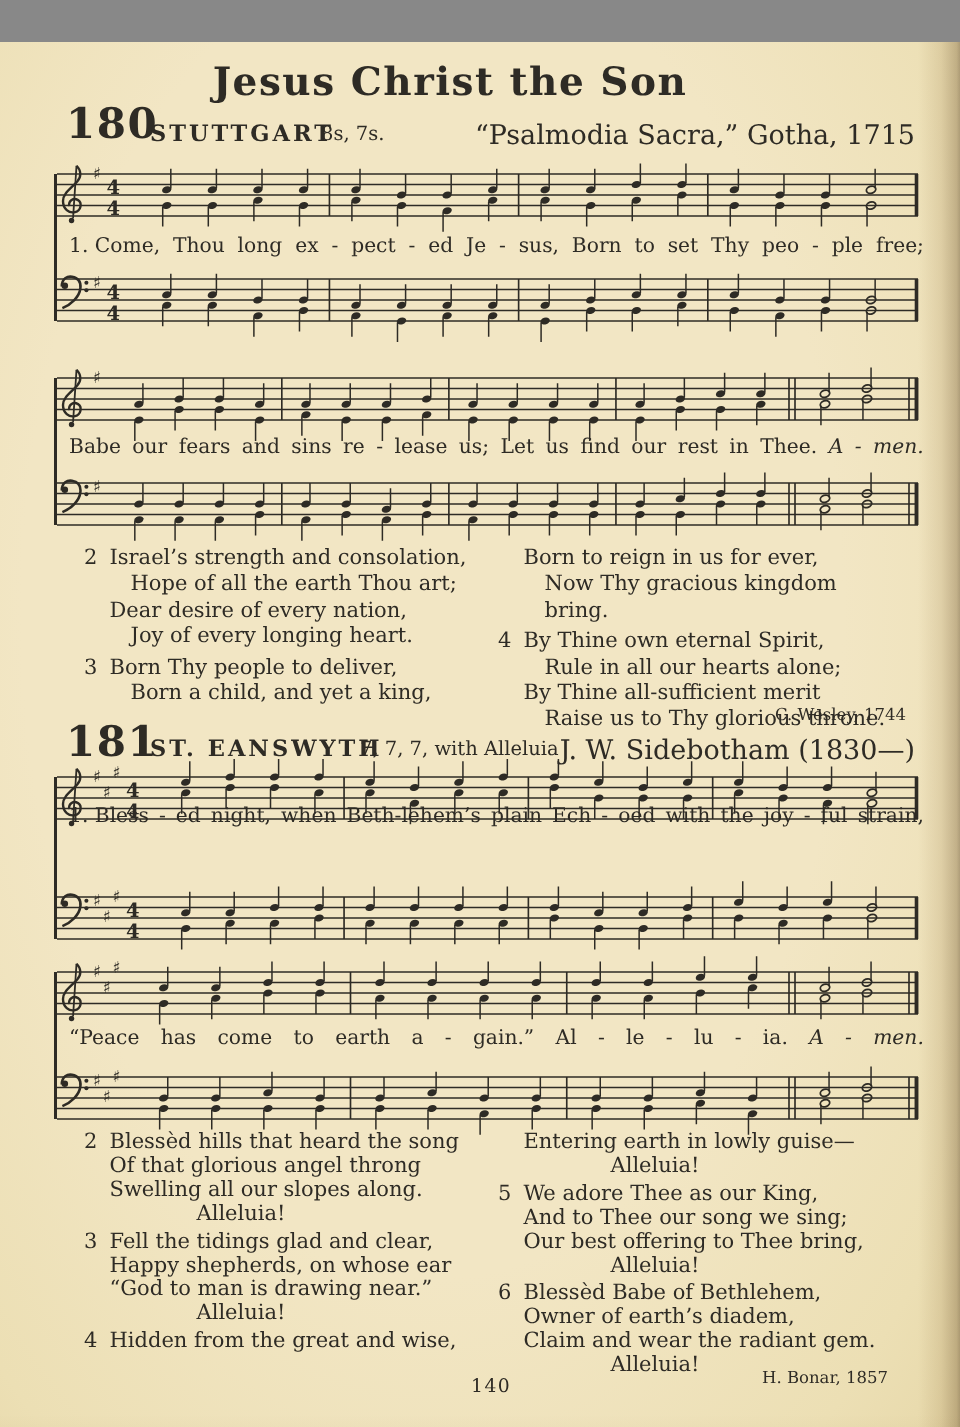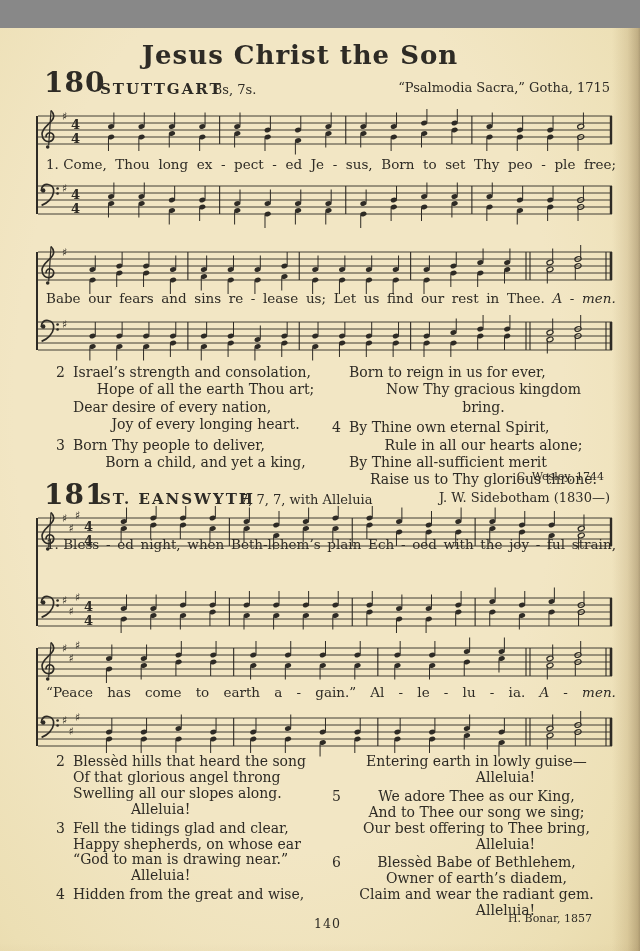--- a/index.html
+++ b/index.html
@@ -10,33 +10,33 @@
   }
   .edge-right{position:absolute;top:0;right:0;width:28px;height:100%;
     background:linear-gradient(90deg, rgba(0,0,0,0), rgba(139,106,55,.16) 55%, rgba(92,62,22,.30) 92%, rgba(70,45,15,.38));}
   .edge-bottom{position:absolute;left:0;bottom:0;width:100%;height:36px;
     background:linear-gradient(rgba(0,0,0,0), rgba(120,90,40,.10));}
   .section-title{position:absolute;top:12px;left:0;width:600px;margin:0;text-align:center;
     font-size:26px;font-weight:700;letter-spacing:1px;}
   .hymn-number{position:absolute;font-size:28px;font-weight:700;letter-spacing:1px;}
   .tune-name{position:absolute;font-size:15px;font-weight:700;letter-spacing:2px;}
   .meter{position:absolute;font-size:13px;}
-  .credit-right{position:absolute;font-size:13px;text-align:left;}
+  .credit-right{position:absolute;font-size:18px;text-align:left;}
   .staff{position:absolute;width:578px;height:56px;}
   .sysbar{position:absolute;width:2px;background:#2e2b25;}
   .lyric{position:absolute;left:46px;width:570px;display:flex;justify-content:space-between;
     font-size:13.5px;line-height:20px;white-space:nowrap;}
   .lyric .amen{font-style:italic;}
   .vcol{position:absolute;font-size:14px;line-height:17.4px;}
   .vcol.tight{line-height:15.9px;}
   .verse{position:relative;}
   .verse + .verse{margin-top:3px;}
   .vnum{position:absolute;left:0;top:0;}
   .vlines{margin-left:17px;}
-  .ind1{padding-left:14px;text-align:center;}
+  .ind1{padding-left:14px;}
   .ind2{padding-left:58px;}
   .attrib{position:absolute;font-size:11px;text-align:right;}
   .pageno{position:absolute;font-size:12.5px;letter-spacing:1px;}
   .tsig{font-family:"DejaVu Serif",serif;font-size:13px;font-weight:700;fill:#2e2b25;text-anchor:middle;}
 </style>
 </head>
 <body>
 
 <div class="page">
   <div class="edge-right"></div>
@@ -861,21 +861,21 @@
           <div class="vline ind2">Alleluia!</div>
         </div>
       </div>
       <div class="verse">
         <span class="vnum">4</span>
         <div class="vlines">
           <div class="vline ind0">Hidden from the great and wise,</div>
         </div>
       </div>
     </div>
-  <div class="vcol tight" style="left:332px;top:726px;width:272px;text-align:center;">
+  <div class="vcol tight" style="left:332px;top:726px;width:272px;">
       <div class="verse">
         <span class="vnum"></span>
         <div class="vlines">
           <div class="vline ind0">Entering earth in lowly guise—</div>
           <div class="vline ind2">Alleluia!</div>
         </div>
       </div>
       <div class="verse">
         <span class="vnum">5</span>
         <div class="vlines">

